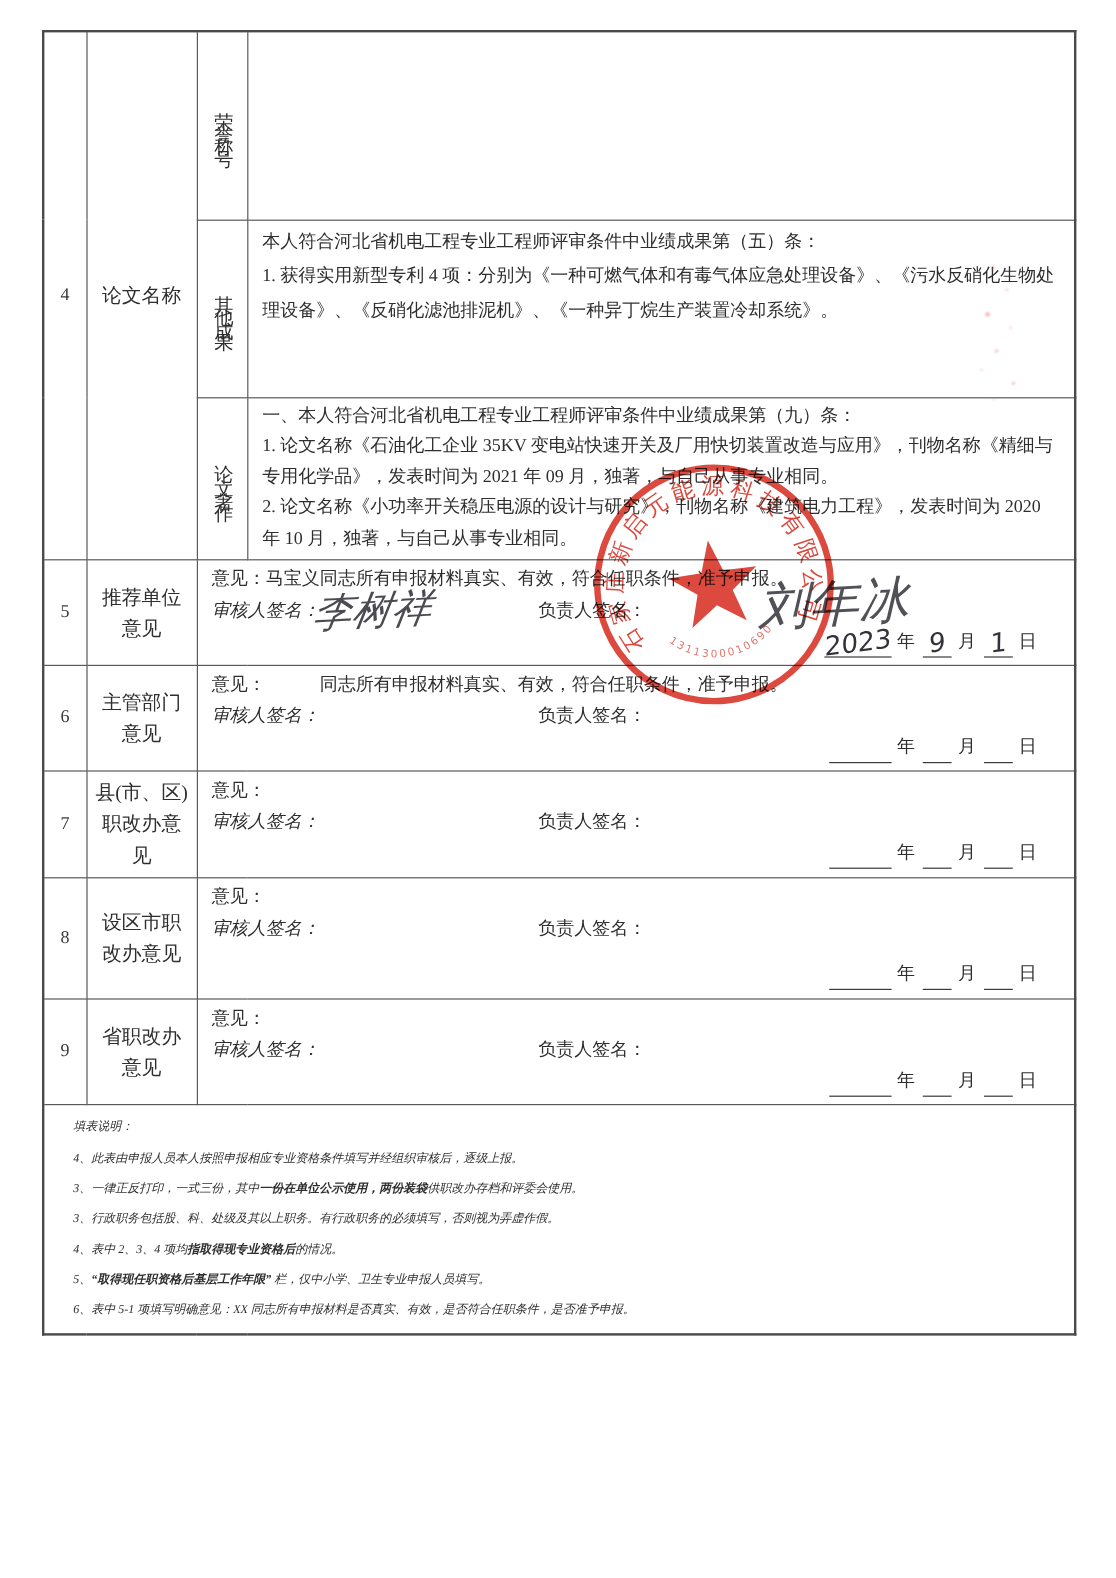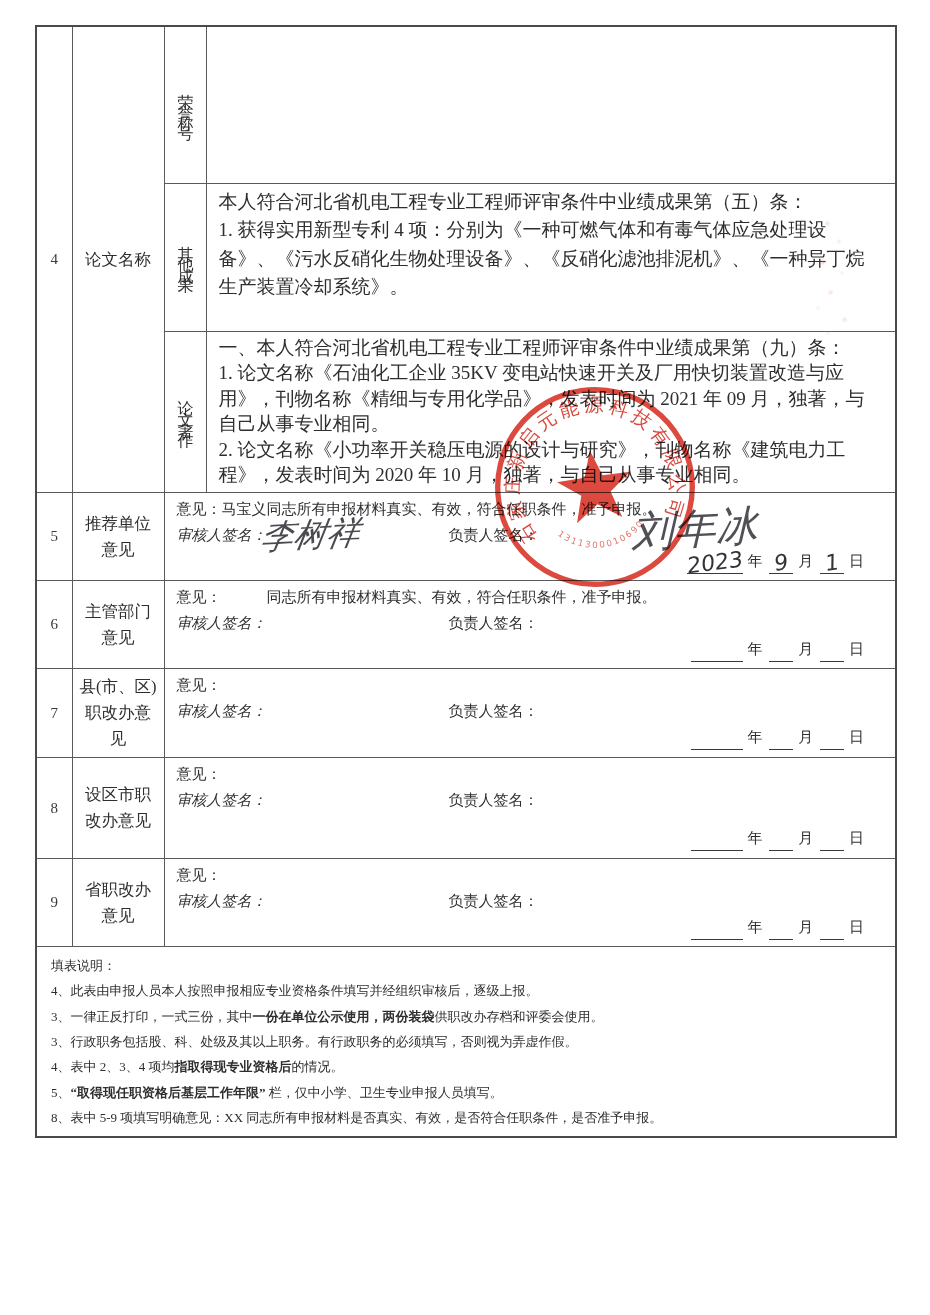--- a/index.html
+++ b/index.html
@@ -5,21 +5,21 @@
   * { margin:0; padding:0; box-sizing:border-box; }
   html,body { width:930px; height:1315px; background:#ffffff; position:relative;
     font-family:"Liberation Serif","DejaVu Serif",serif; color:#2e2e2e; }
   .sheet { position:absolute; left:35px; top:25px; }
   table.form { border-collapse:collapse; width:860px; table-layout:fixed; border:2px solid #4a4a4a; }
   td { border:1px solid #5a5a5a; vertical-align:top; }
   td.num { text-align:center; vertical-align:middle; font-size:15px; color:#3a3a3a; }
   td.rowlabel { text-align:center; vertical-align:middle; font-size:16.5px; white-space:pre-line; line-height:26px; }
   td.sublabel { text-align:center; vertical-align:middle; }
   .vert { writing-mode:vertical-lr; text-orientation:upright; letter-spacing:0.68em; font-size:16px; margin:0 auto; }
-  td.content { padding:4px 12px 4px 12px; font-size:19px; line-height:28.6px; white-space:pre-line; }
+  td.content { padding:4px 12px 4px 12px; font-size:15px; line-height:28.6px; white-space:pre-line; }
   td.content.paper { line-height:25.6px; padding-top:3px; }
   
   td.opcell { padding:3px 12px 6px 12px; font-size:15px; }
   .opc { display:flex; flex-direction:column; }
   .op-line { line-height:26px; }
   .op-text { white-space:pre-wrap; }
   .sig-line { display:flex; line-height:26px; }
   .sig-left { width:272px; position:relative;font-style:italic; }
   .sig-right { flex:1; position:relative; }
   .date-line { margin-top:auto; text-align:right; padding-right:16px; line-height:26px; font-size:15px; }
@@ -29,21 +29,21 @@
   .dw { margin:0 3px 0 5px; }
   
   .hand { font-family:"DejaVu Sans","Liberation Sans",sans-serif; color:#33323a; font-weight:400; }
   .hand-sig1 { position:absolute; left:84px; top:-4px; font-size:33px; line-height:1;
     transform:rotate(-3deg) skewX(-12deg); opacity:.88; white-space:nowrap; }
   .hand-sig2 { position:absolute; left:186px; top:-14px; font-size:42px; line-height:1;
     transform:rotate(-3deg) skewX(-16deg); opacity:.85; white-space:nowrap; }
   .hand-date { display:inline-block; font-size:22px; line-height:1; position:relative; top:-2px;
     transform:rotate(-7deg) skewX(-8deg); }
   
-  td.notes { padding:6px 14px; font-size:13px; line-height:25.3px; }
+  td.notes { padding:6px 24px; font-size:10px; line-height:25.3px;font-style:italic; }
   .note-title { line-height:25.3px; }
   .note-line .b { font-weight:bold; }
   
   .seal { position:absolute; left:488px; top:380px; width:214px; height:214px;
     mix-blend-mode:multiply; opacity:.92; filter:blur(0.4px); }
   .speck { position:absolute; border-radius:50%; background:#e0564a; filter:blur(1px); }
 </style>
 </head>
 <body>
 
@@ -184,21 +184,21 @@
 
     <tr style="height:178px">
       <td class="notes" colspan="4">
         <div class="note-title">填表说明：</div>
         <div>
               <div class="note-line"><span>4、此表由申报人员本人按照申报相应专业资格条件填写并经组织审核后，逐级上报。</span></div>
               <div class="note-line"><span>3、一律正反打印，一式三份，其中</span><span class="b">一份在单位公示使用，两份装袋</span><span>供职改办存档和评委会使用。</span></div>
               <div class="note-line"><span>3、行政职务包括股、科、处级及其以上职务。有行政职务的必须填写，否则视为弄虚作假。</span></div>
               <div class="note-line"><span>4、表中 2、3、4 项均</span><span class="b">指取得现专业资格后</span><span>的情况。</span></div>
               <div class="note-line"><span>5、</span><span class="b">“取得现任职资格后基层工作年限”</span><span> 栏，仅中小学、卫生专业申报人员填写。</span></div>
-              <div class="note-line"><span>8、表中 5-9 项填写明确意见：XX 同志所有申报材料是否真实、有效，是否符合任职条件，是否准予申报。</span></div>
+              <div class="note-line"><span>6、表中 5-1 项填写明确意见：XX 同志所有申报材料是否真实、有效，是否符合任职条件，是否准予申报。</span></div>
             </div>
       </td>
     </tr>
   </tbody>
     </table>
 </div>
 
 <svg class="seal" viewBox="0 0 220 220">
   <g transform="rotate(-8 110 110)">
     <circle cx="110" cy="110" r="100" fill="none" stroke="#d93a2e" stroke-width="5.5"></circle>

